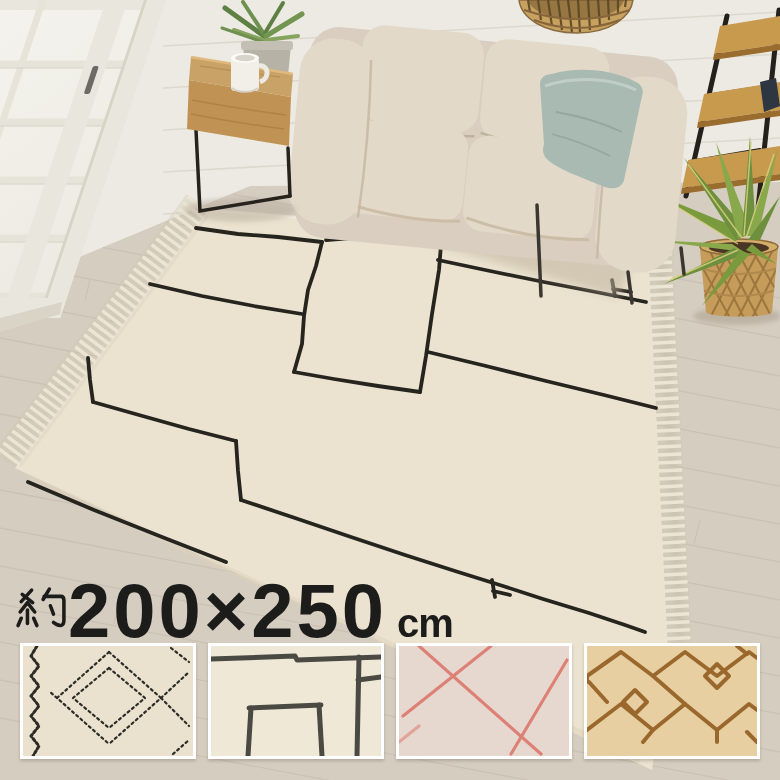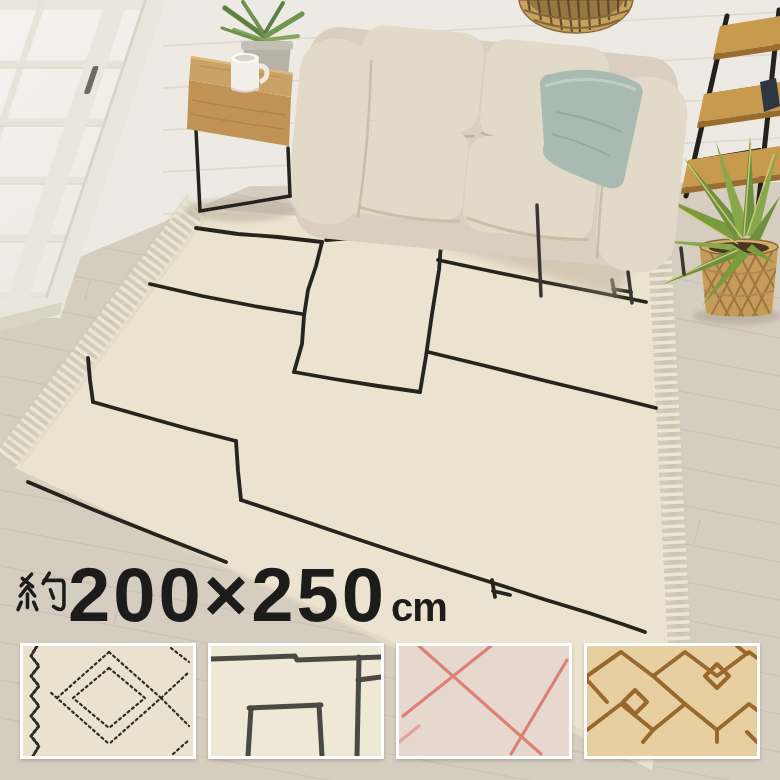--- a/index.html
+++ b/index.html
@@ -18,30 +18,30 @@
   .c-sofa-light{fill:var(--sofa_light,#e3d9c9);}
   .c-pillow{fill:var(--pillow,#a9bab2);}
   .c-wood{fill:var(--wood,#c9a268);}
   .ln{stroke:var(--rug_line,#26241e);stroke-width:3.8;fill:none;stroke-linecap:round;stroke-linejoin:round;}
   .fringe{stroke:var(--rug_fringe,#ece5d3);fill:none;}
   .plank{stroke:#c9bfb1;stroke-width:1.3;opacity:.8;}
   .panel{stroke:#ddd8cd;stroke-width:1.5;}
   .rail{stroke:#24211d;stroke-linecap:round;fill:none;}
   
   .size-label{
-    position:absolute;left:16px;top:552px;height:72px;
+    position:absolute;left:16px;top:568px;height:72px;
     display:flex;align-items:flex-end;color:var(--text,#1c1c1a);
   }
   .kanji-wrap{display:block;width:50px;height:52px;margin:0 2px 2px 0;}
   .kanji-wrap svg{display:block;width:50px;height:52px;}
   .dims{
     font-size:76px;font-weight:bold;line-height:0.78;letter-spacing:3px;
     white-space:nowrap;
   }
-  .unit{font-size:40px;font-weight:bold;line-height:.86;margin-left:4px;letter-spacing:-1px;}
+  .unit{font-size:40px;font-weight:bold;line-height:.86;margin-left:10px;letter-spacing:-1px;}
   .sr-only{position:absolute;width:1px;height:1px;overflow:hidden;clip:rect(0 0 0 0);white-space:nowrap;}
   
   .thumbs{position:absolute;left:0;top:640px;width:780px;height:123px;}
   .thumb{
     position:absolute;top:3px;width:176px;height:116px;box-sizing:border-box;
     border:3px solid #fff;padding:0;background:var(--tbg,#eee);cursor:pointer;
     box-shadow:0 2px 3px rgba(90,80,65,.28);
   }
   .thumb svg{display:block;width:170px;height:110px;}
   .thumb .bg{fill:var(--tbg,#eee);}

